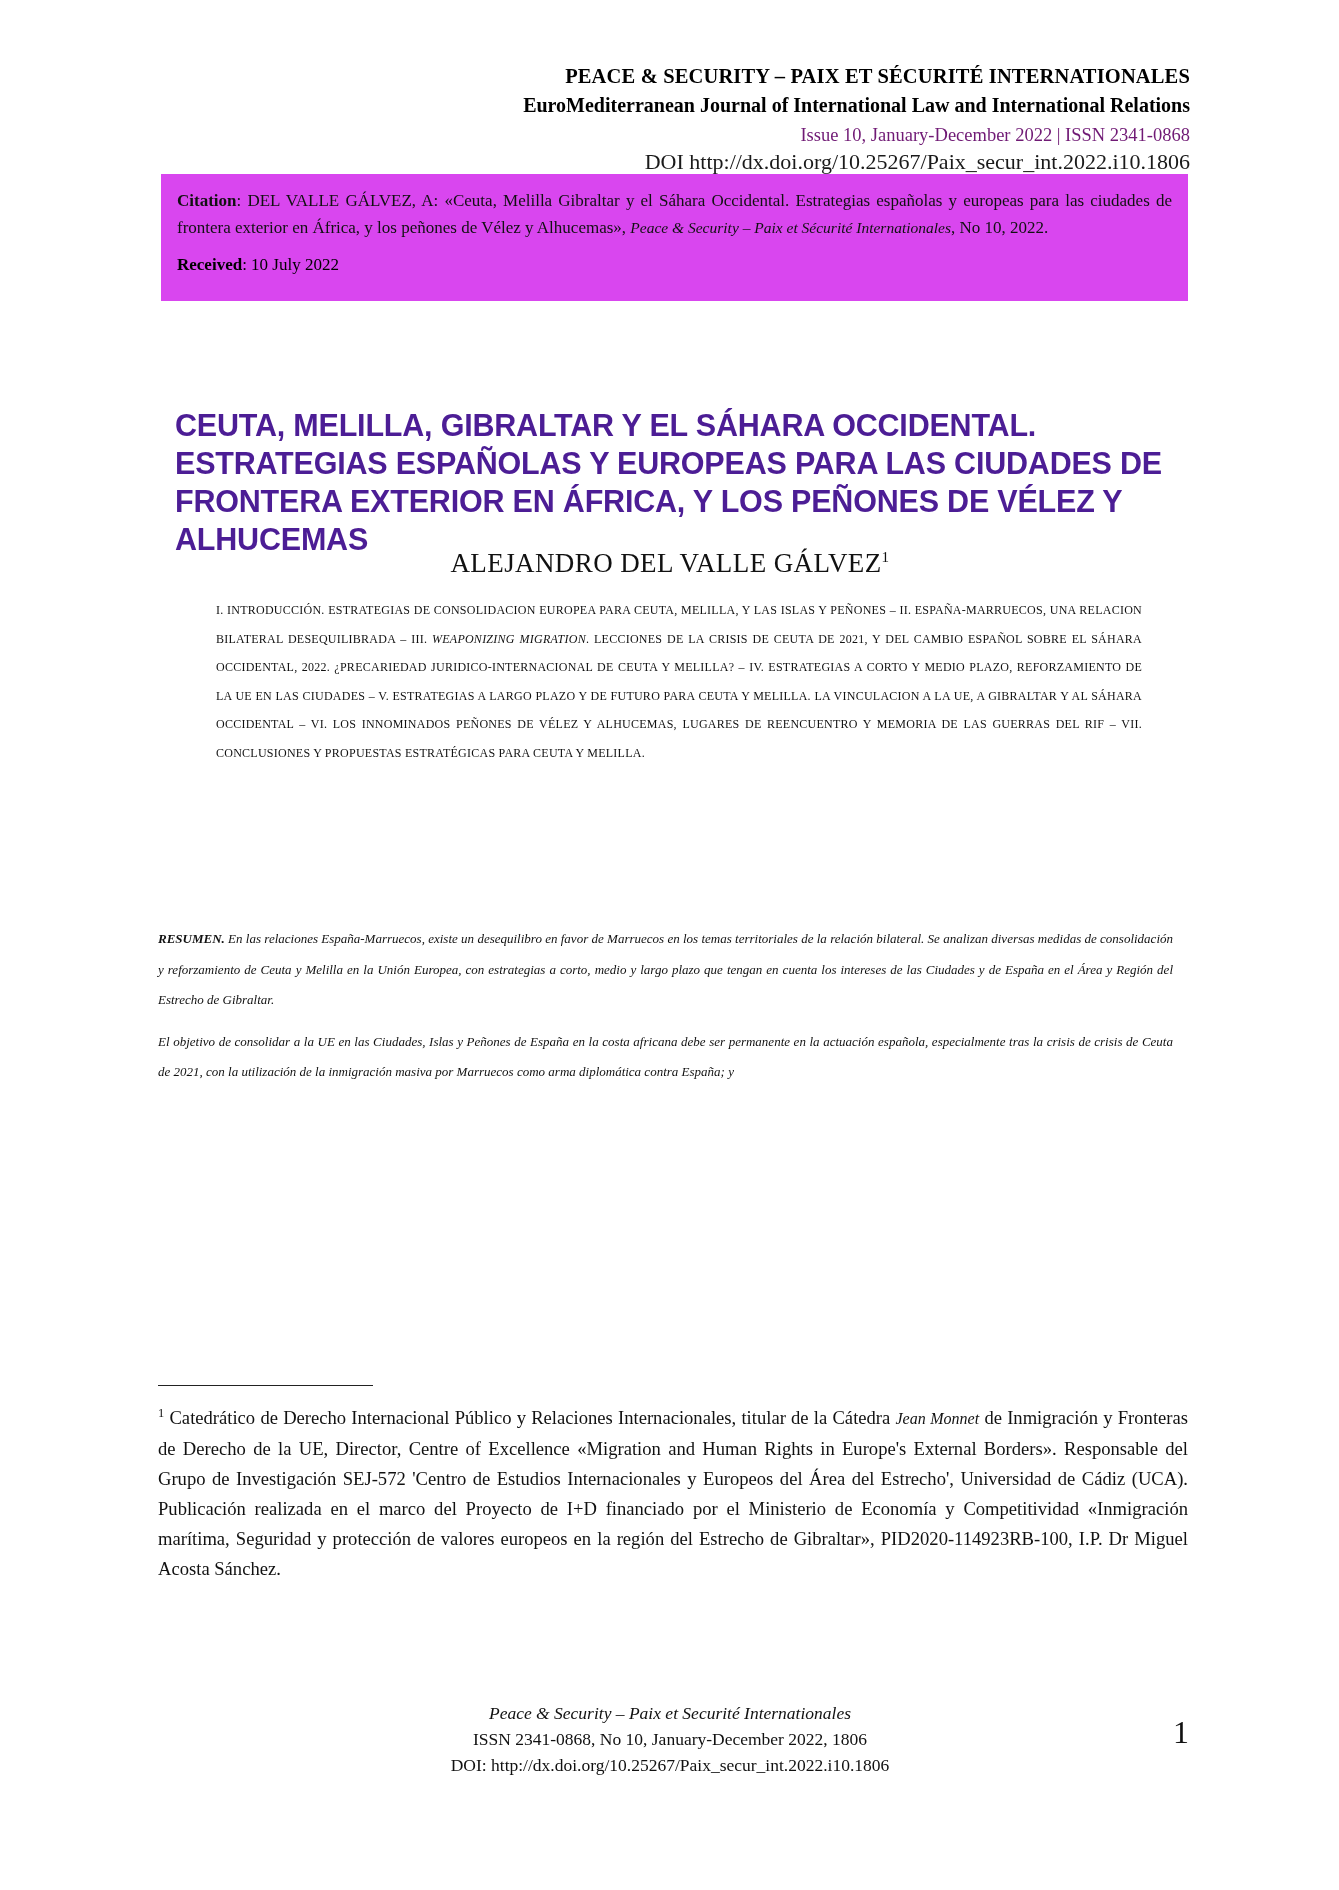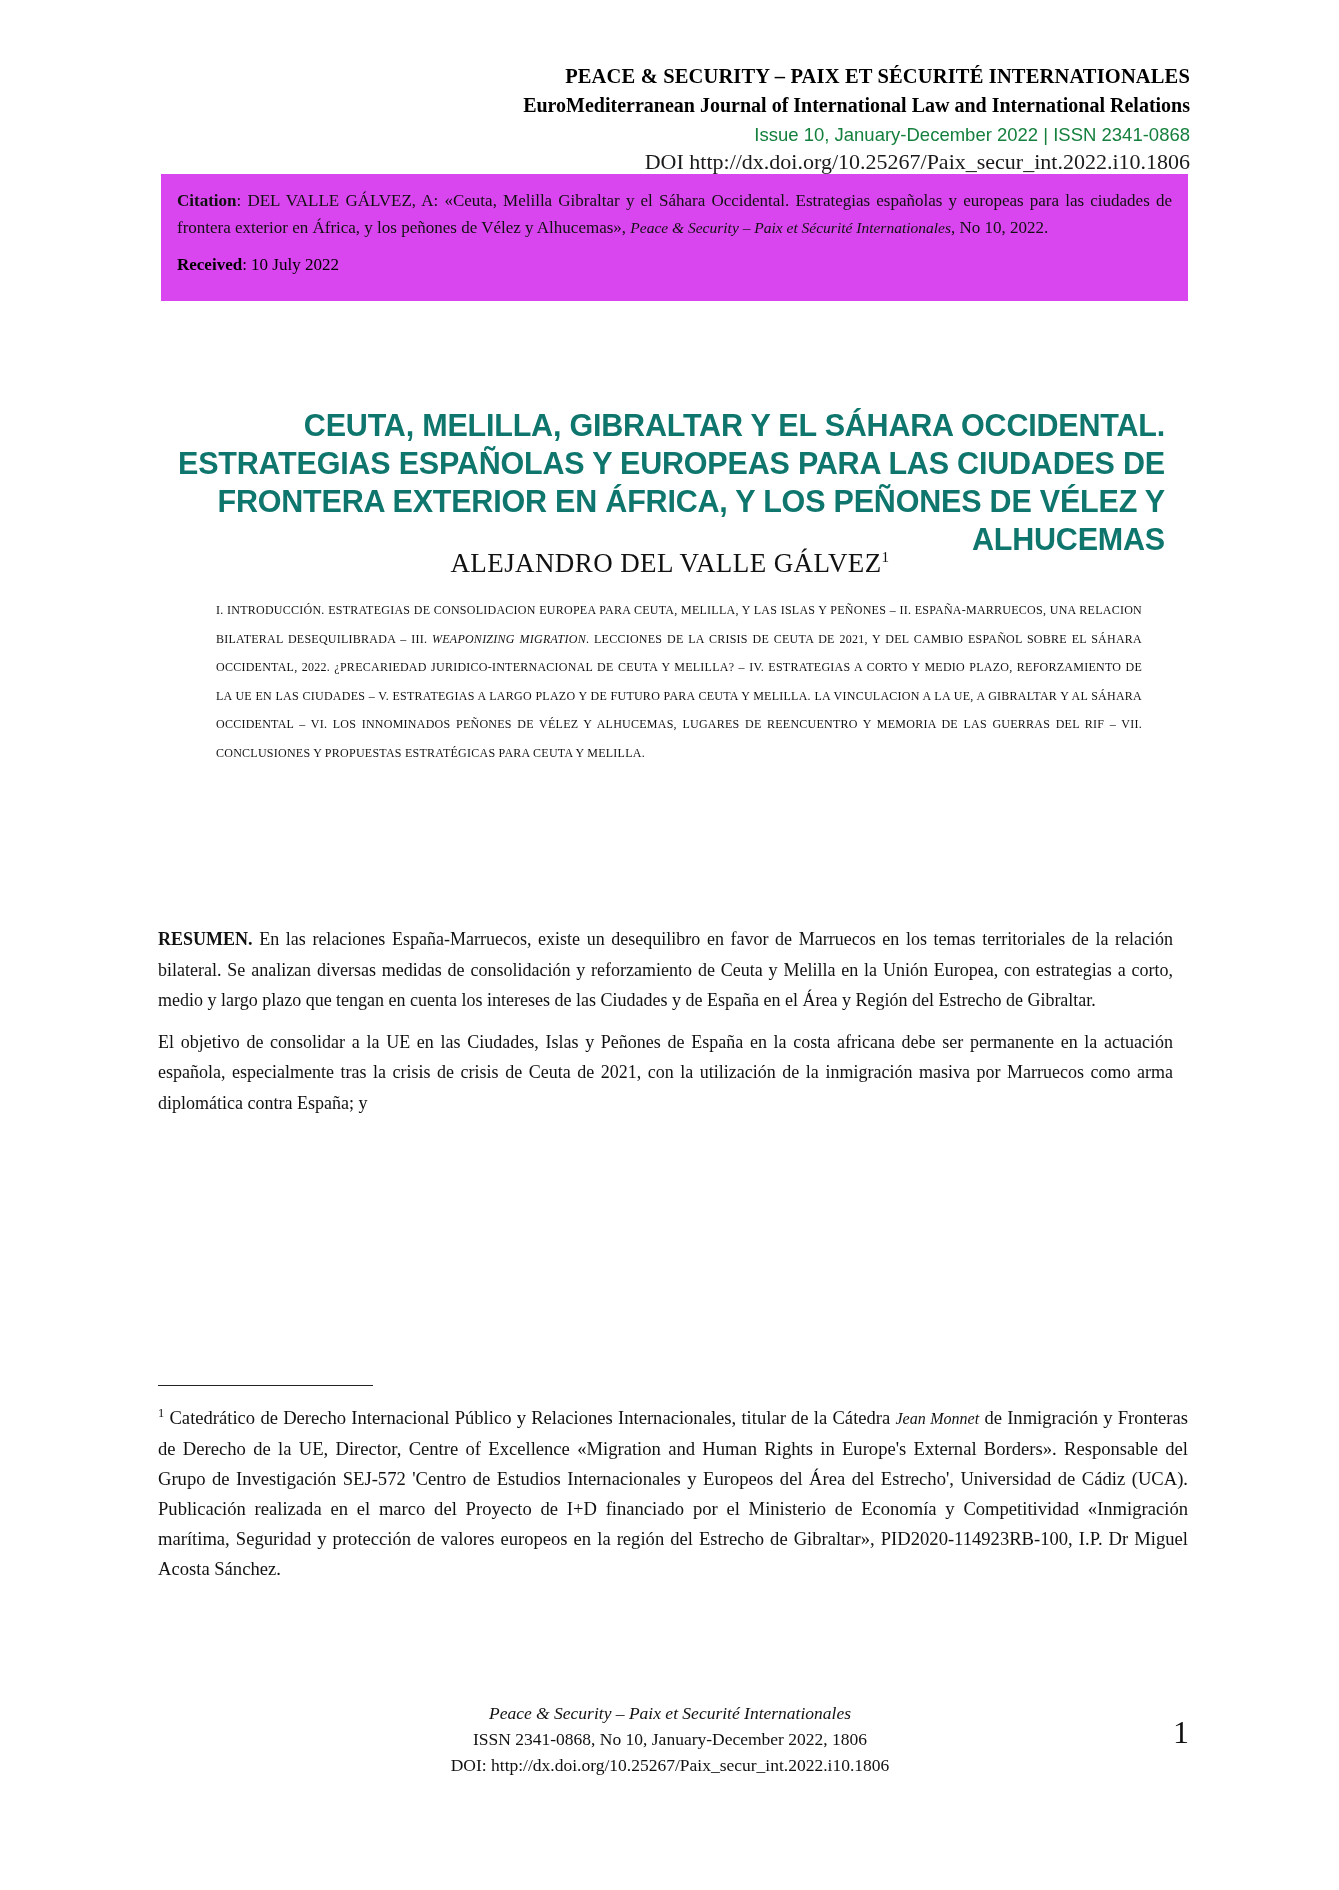--- a/index.html
+++ b/index.html
@@ -41,25 +41,25 @@
   }
   .mast-line2 {
     font-family: "Liberation Serif", serif;
     font-weight: bold;
     font-size: 20px;
     line-height: 28px;
     margin-top: 1px;
     white-space: nowrap;
   }
   .mast-line3 {
-    font-family: Liberation Sans, sans-serif;
+    font-family: Liberation Serif, serif;
     font-size: 18.5px;
     line-height: 26px;
     margin-top: 3px;
-    color: #15803d;
+    color: #701a75;
     white-space: nowrap;
   }
   .mast-line4 {
     font-family: "Liberation Serif", serif;
     font-size: 22px;
     line-height: 26px;
     margin-top: 1px;
     color: #1a1a1a;
     white-space: nowrap;
   }
@@ -94,26 +94,26 @@
     line-height: 25px;
   }
   .received-block b { font-weight: bold; }
 
   
   .title {
     position: absolute;
     left: 175px;
     top: 386px;
     width: 990px;
-    text-align: right;
+    text-align: left;
     font-family: "Liberation Sans", sans-serif;
     font-size: 30.5px;
     line-height: 38px;
     letter-spacing: -0.2px;
-    color: #0f766e;
+    color: #4c1d95;
   }
 
   
   .author {
     position: absolute;
     left: 175px;
     top: 548px;
     width: 990px;
     text-align: center;
     font-family: "Liberation Serif", serif;
@@ -144,24 +144,25 @@
   
   .abstract {
     position: absolute;
     left: 158px;
     top: 924px;
     width: 1030px;
   }
   .abstract p {
     margin: 0 15px 11px 0;
     font-family: "Liberation Serif", serif;
-    font-size: 18px;
+    font-size: 13px;
     line-height: 30.5px;
     text-align: justify;
     color: #111;
+    font-style: italic;
   }
   .abstract p:last-child { margin-bottom: 0; }
   .abstract b { font-weight: bold; }
 
   
   .fn-rule {
     position: absolute;
     left: 158px;
     top: 1385px;
     width: 215px;

